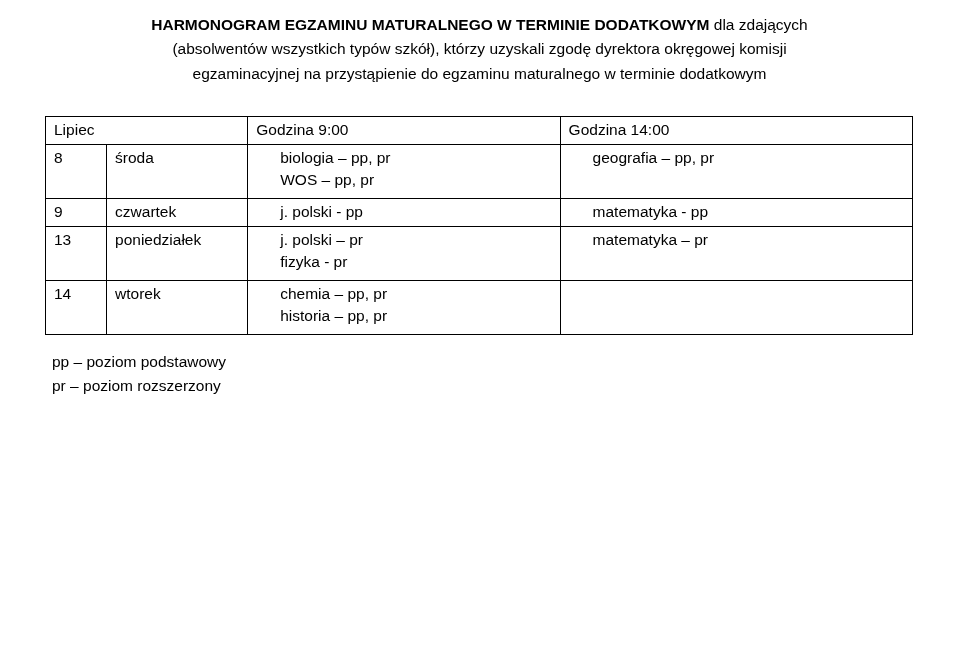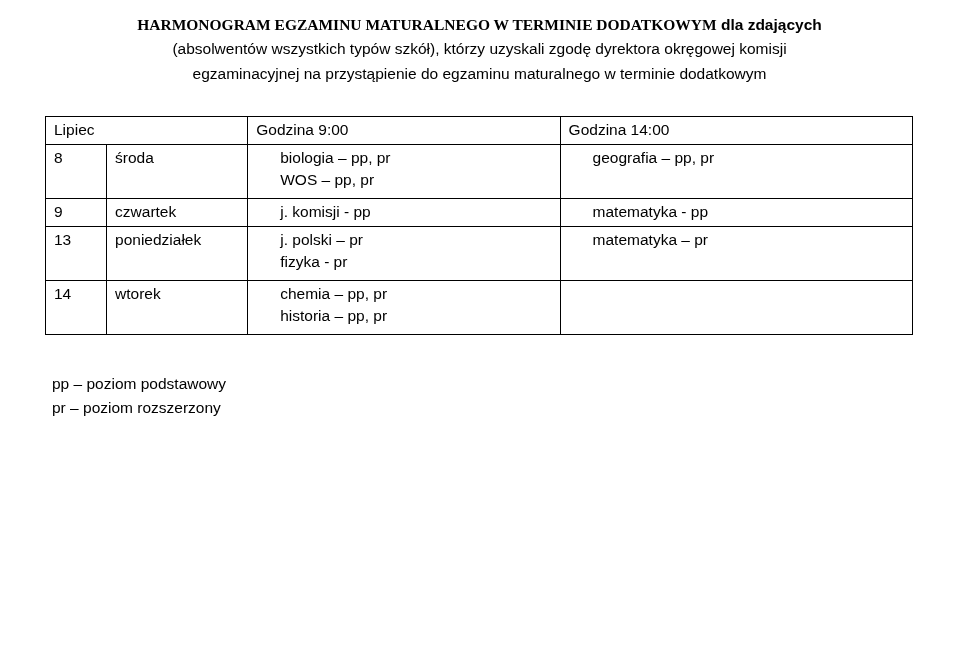--- a/index.html
+++ b/index.html
@@ -20,24 +20,23 @@
   .title-block {
     width: 800px;
     margin: 0 auto;
     padding-top: 13px;
     text-align: center;
     font-size: 15.5px;
     line-height: 1.58;
   }
   .title-strong {
     font-weight: bold;
-    font-family: Liberation Serif, serif;
   }
   .title-rest {
-    font-weight: bold;
+    font-weight: normal;
   }
   .title-line {
     white-space: nowrap;
   }
 
   
   .schedule-wrap {
     margin: 0;
     padding: 0;
     position: absolute;
@@ -82,21 +81,21 @@
     white-space: nowrap;
     margin-left: 24px;
   }
   tr.two-line td { height: 48px; }
   tr.one-line td { height: 22px; }
 
   
   .legend {
     position: absolute;
     left: 52px;
-    top: 372px;
+    top: 350px;
     font-size: 15.5px;
     line-height: 1.58;
   }
   .legend div { white-space: nowrap; }
 
   
   .notes {
     position: absolute;
     left: 52px;
     top: 450px;
@@ -143,21 +142,21 @@
         </td>
         <td>
           <span class="cell-line">geografia – pp, pr</span>
           <span class="cell-line"></span>
         </td>
       </tr>
       <tr class="one-line">
         <td class="daynum">9</td>
         <td>czwartek</td>
         <td>
-          <span class="cell-line">j. komisji - pp</span>
+          <span class="cell-line">j. polski - pp</span>
         </td>
         <td>
           <span class="cell-line">matematyka - pp</span>
         </td>
       </tr>
       <tr class="two-line">
         <td class="daynum">13</td>
         <td>poniedziałek</td>
         <td>
           <span class="cell-line">j. polski – pr</span>

